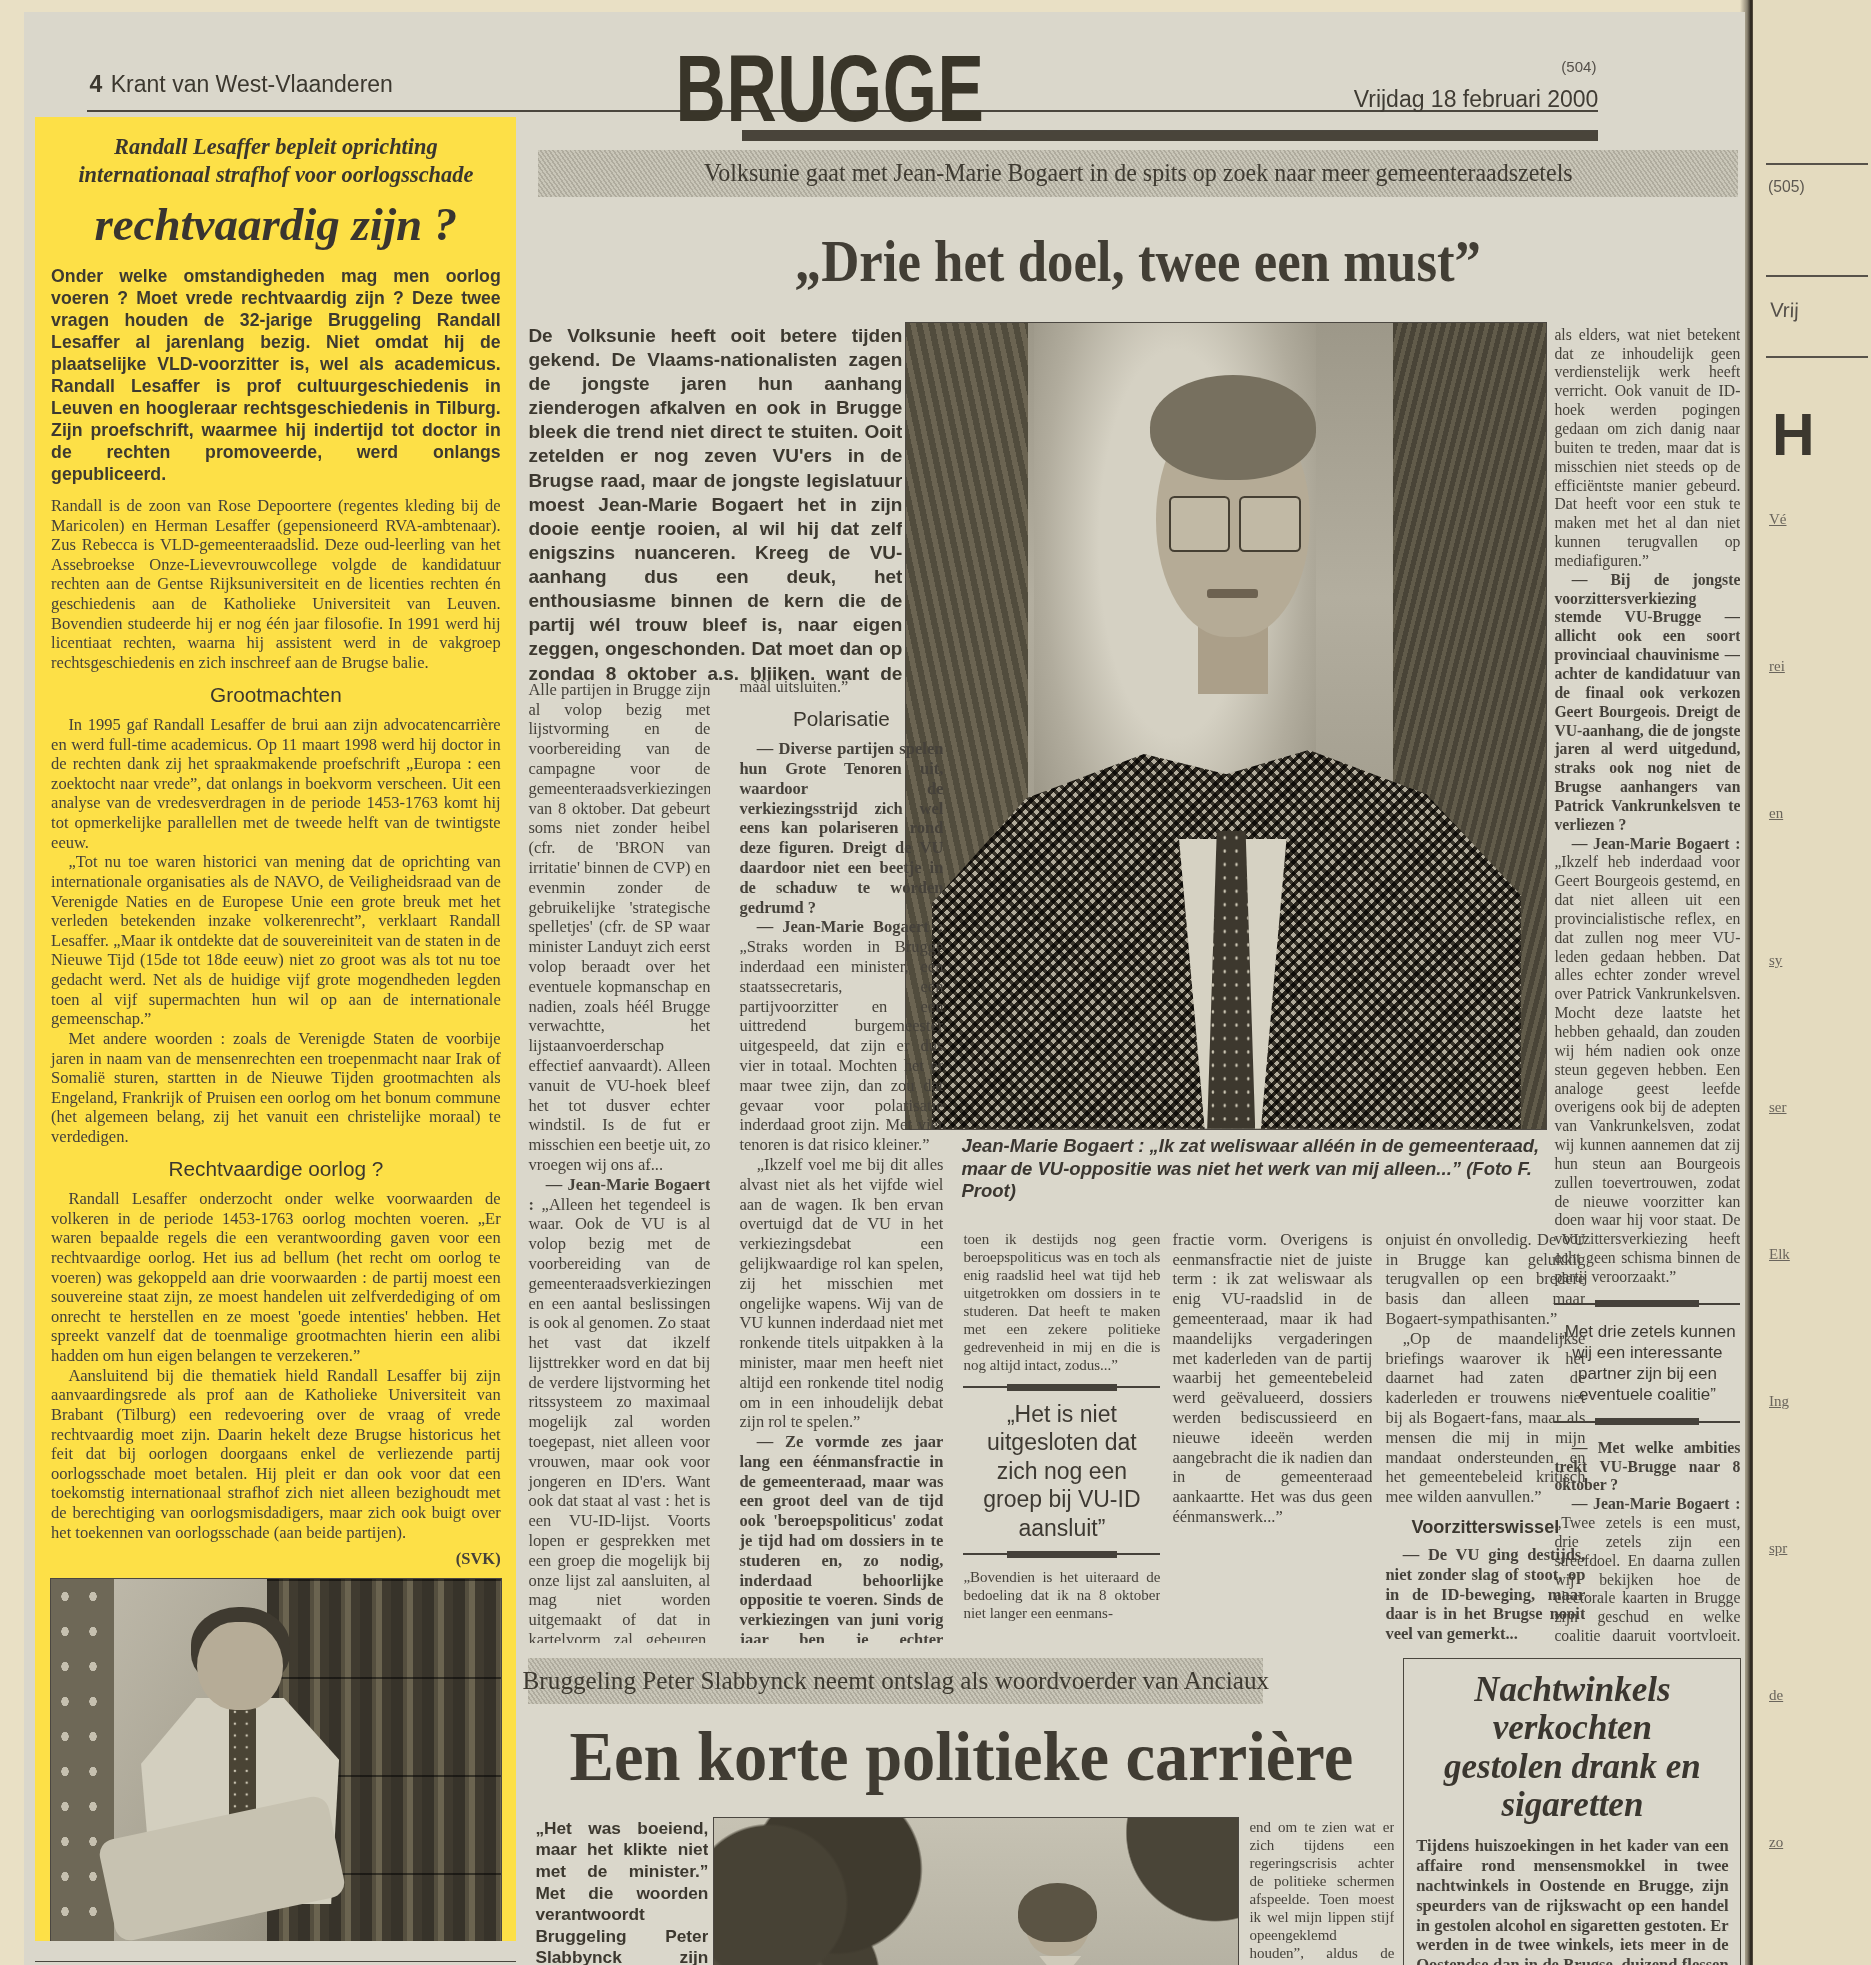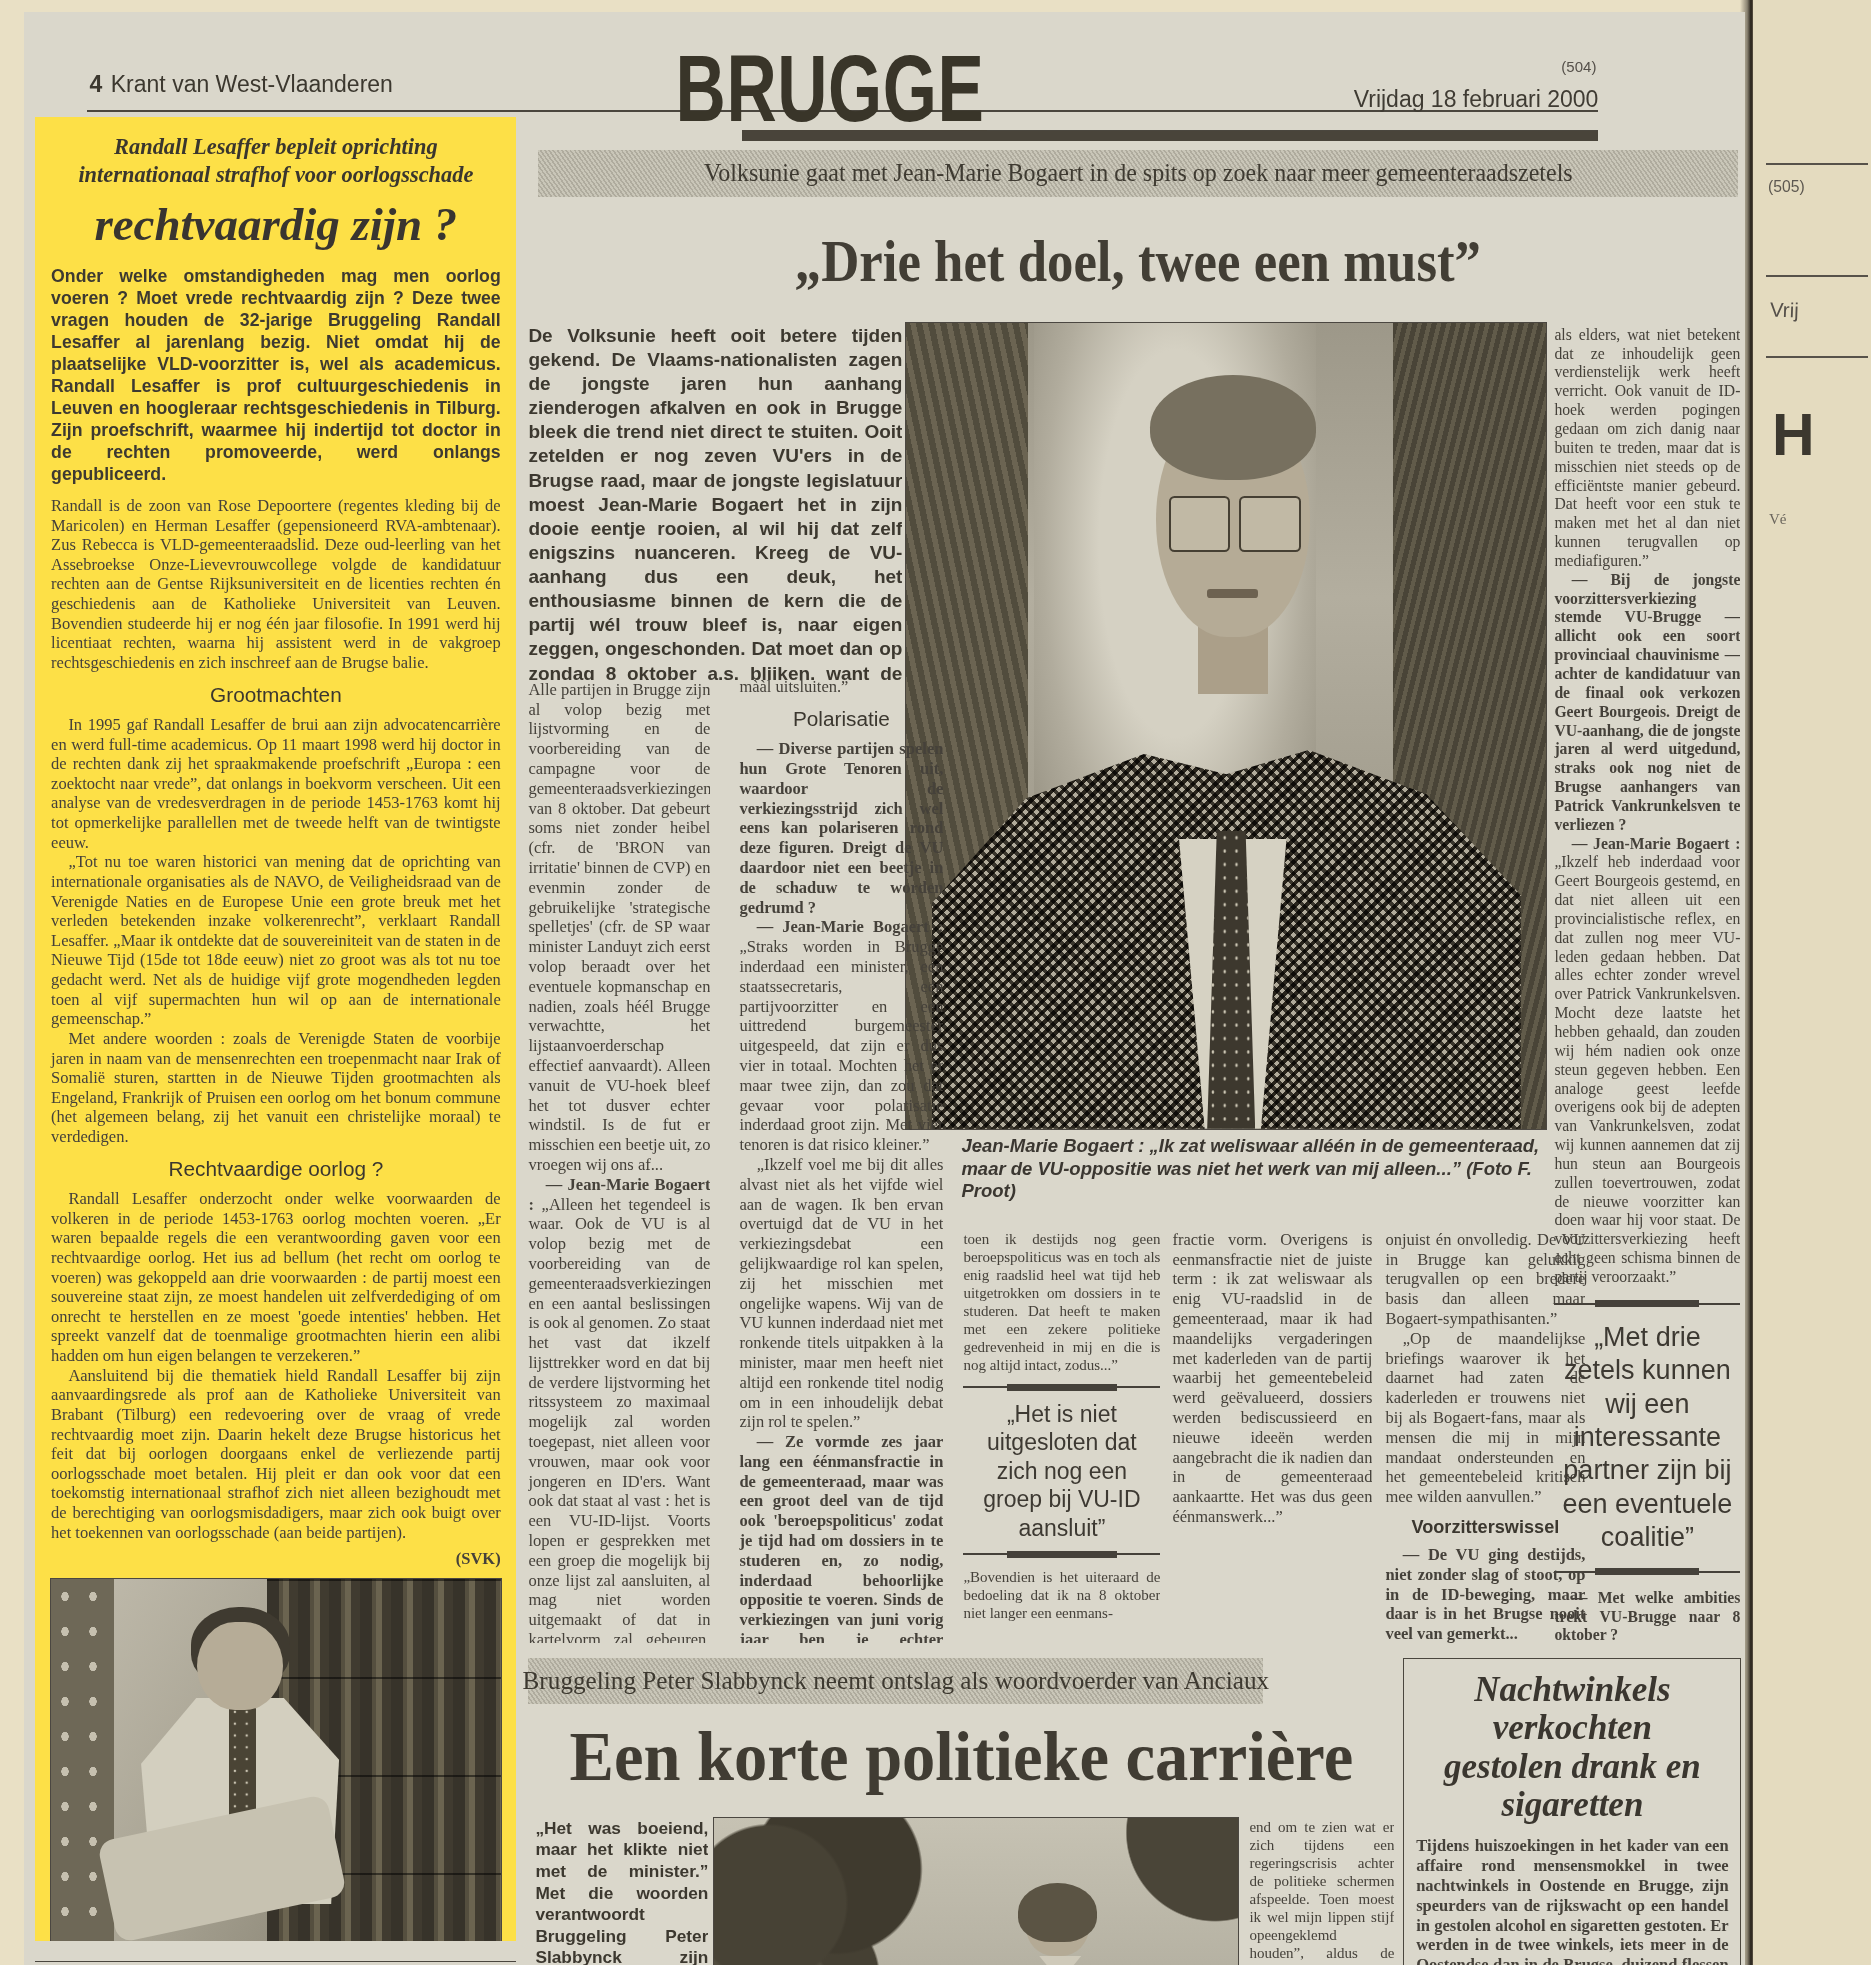--- a/index.html
+++ b/index.html
@@ -6,22 +6,22 @@
   body{width:1872px;height:2596px;position:relative;background:#13100c;
        font-family:"Liberation Serif","DejaVu Serif",serif;color:#45413a;
        -webkit-font-smoothing:antialiased;}
   .abs{position:absolute;}
   .bed{left:0;top:0;width:1872px;height:2563px;background:#e9e0c5;}
   .page2{left:1750px;top:0;width:122px;height:2563px;background:#e4dbbf;overflow:hidden;}
   .page2 .p2rule{position:absolute;left:15.7px;width:102px;height:1.6px;background:#57524a;}
   .p2code{position:absolute;left:18px;top:178px;font-family:"Liberation Sans",sans-serif;font-size:15.7px;color:#5d5850;}
   .p2day{position:absolute;left:20.4px;top:299px;font-family:"Liberation Sans",sans-serif;font-size:20.4px;color:#55504a;transform:rotate(2deg);}
   .p2H{position:absolute;left:22px;top:401px;font-family:"Liberation Sans",sans-serif;font-weight:700;font-size:59px;color:#3c382f;}
-  .p2frags{position:absolute;left:19px;top:511px;width:94px;display:flex;flex-direction:row;gap:130px;
-           font-size:15px;color:#6a655c;}
+  .p2frags{position:absolute;left:19px;top:511px;width:94px;display:flex;flex-direction:column;gap:130px;
+           font-size:15px;color:#6a655c;text-decoration:underline;}
   .fold{left:1740px;top:0;width:12.6px;height:2563px;background:linear-gradient(90deg,rgba(25,20,14,0),rgba(25,20,14,.45) 55%,#241f17 85%,rgba(60,52,40,.8));}
   .paper{left:24.4px;top:11.8px;width:1721px;height:2545px;background:#dad7cb;overflow:hidden;}
   .paper > .abs{position:absolute;}
 
   
   .pg-num-title{left:65px;top:59px;font-family:"Liberation Sans",sans-serif;font-size:23px;color:#3c382f;}
   .pg-num-title b{margin-right:8.6px;}
   .rule{background:#4a463e;}
   .masthead{left:590px;top:23.6px;width:432px;text-align:center;font-family:"Liberation Sans",sans-serif;
             font-weight:700;font-size:94px;color:#393529;transform:scaleX(.74);transform-origin:center;letter-spacing:0.8px;}
@@ -112,21 +112,21 @@
   .vu-intro{left:504px;top:312px;width:374px;height:356px;font-family:"Liberation Sans",sans-serif;font-weight:700;
             font-size:19px;line-height:1.27;text-align:justify;color:#3c382f;}
   .vu-col{font-size:16.5px;line-height:1.2;text-align:justify;}
   .vu-c1{left:504px;top:668px;width:182px;height:963px;}
   .vu-c2{left:715px;top:665px;width:204px;height:966px;}
   .vu-c3{left:939px;top:1218px;width:197px;height:413px;font-size:15px;}
   .vu-c3 .seg-pq{font-size:23px;padding:15.7px 1.6px;margin:10.2px 0;}
   .vu-c4{left:1148px;top:1218px;width:200px;height:413px;}
   .vu-c5{left:1361px;top:1218px;width:200px;height:413px;}
   .vu-c6{left:1530px;top:314px;width:186px;height:1317px;font-size:15.7px;}
-  .vu-c6 .seg-pq{font-size:27px;}
+  .vu-c6 .seg-pq{font-size:17px;}
   .bog-cap{left:937px;top:1123px;width:587px;height:90px;}
 
   
   .strap2{left:504px;top:1646px;width:735px;height:46px;display:flex;align-items:center;justify-content:center;
           font-size:26px;color:#3d3930;}
   .strap2 span{transform:scaleX(.97);white-space:nowrap;}
   .slab-head{left:504px;top:1692px;width:867px;height:106px;display:flex;align-items:center;justify-content:center;
              font-weight:700;font-size:70px;color:#403c33;}
   .slab-head span{transform:scaleX(.95);white-space:nowrap;}
   .slab-col{font-size:15.7px;line-height:1.2;text-align:justify;}

